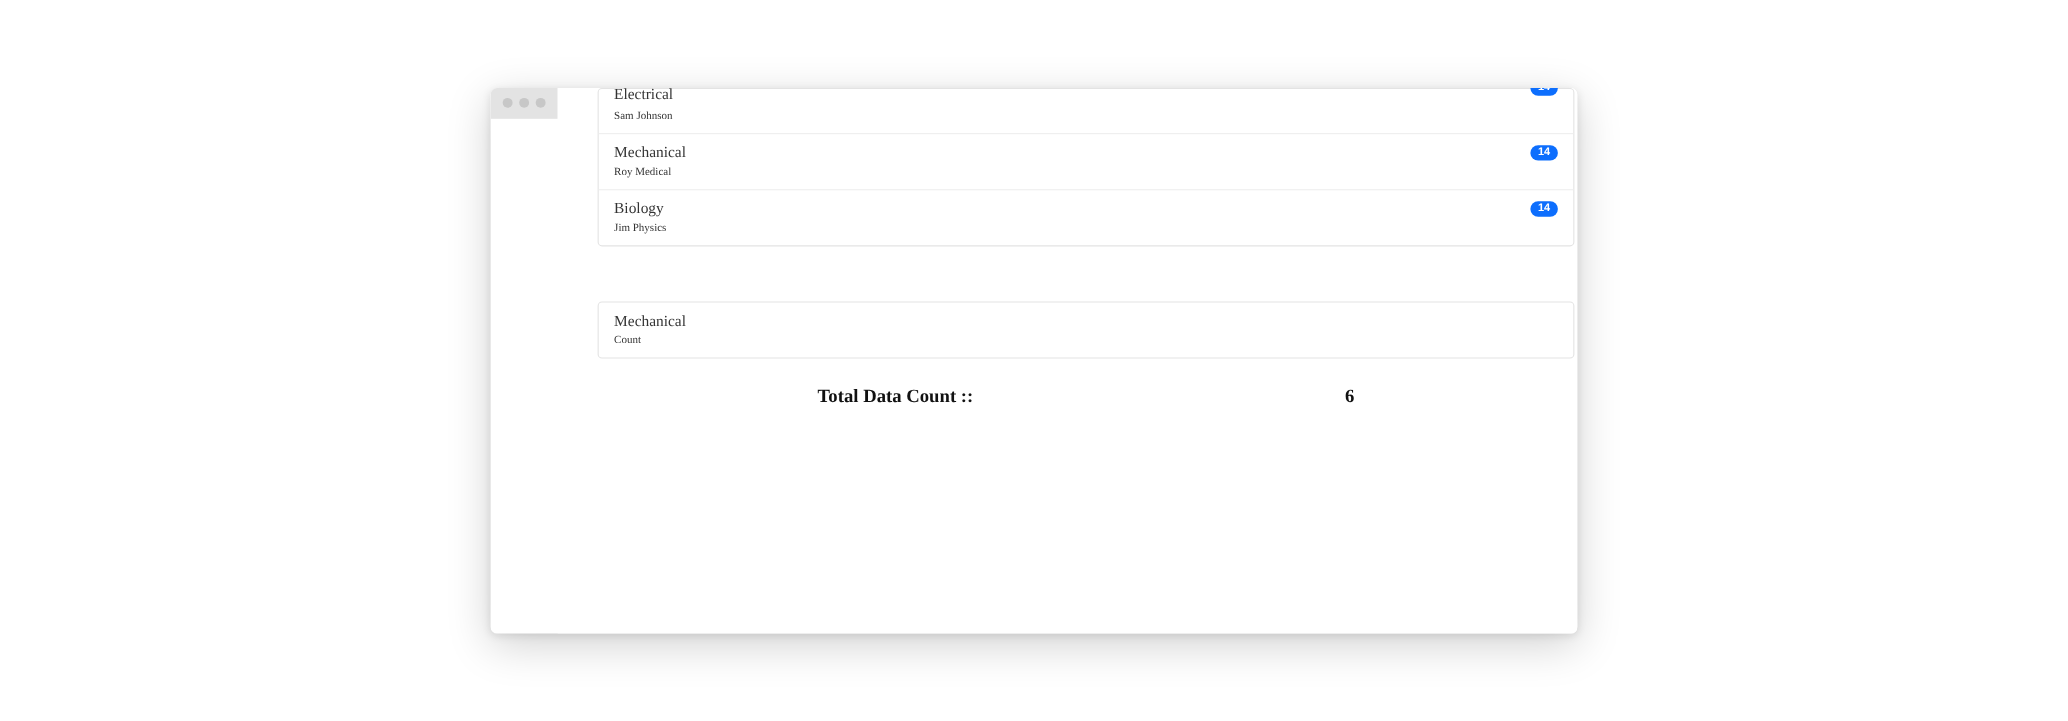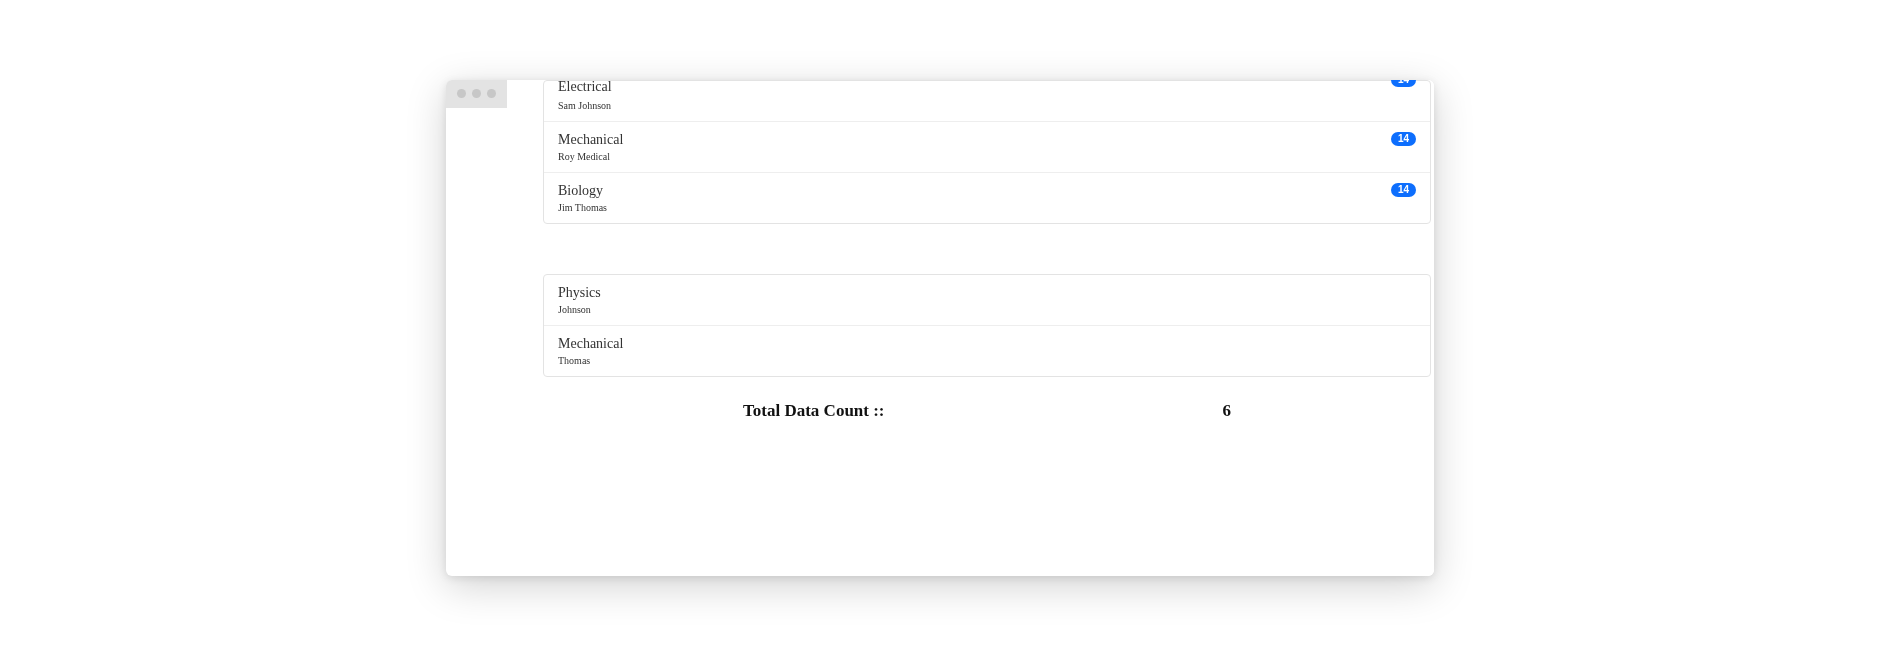--- a/index.html
+++ b/index.html
@@ -161,40 +161,34 @@
             <div class="item-text">
               <div class="item-title">Mechanical</div>
               <div class="item-sub">Roy Medical</div>
             </div>
             <span class="badge">14</span>
           </div>
 
           <div class="list-item">
             <div class="item-text">
               <div class="item-title">Biology</div>
-              <div class="item-sub">Jim Thomas</div>
+              <div class="item-sub">Jim Physics</div>
             </div>
             <span class="badge">14</span>
           </div>
 
         </div>
 
         <div class="card second">
 
+
           <div class="list-item">
             <div class="item-text">
-              <div class="item-title">Physics</div>
-              <div class="item-sub">Johnson</div>
-            </div>
-          </div>
-
-          <div class="list-item">
-            <div class="item-text">
               <div class="item-title">Mechanical</div>
-              <div class="item-sub">Thomas</div>
+              <div class="item-sub">Count</div>
             </div>
           </div>
 
 
         </div>
 
         <div class="summary-row">
           <div class="summary-label">Total Data Count ::</div>
           <div class="summary-value">6</div>
         </div>

